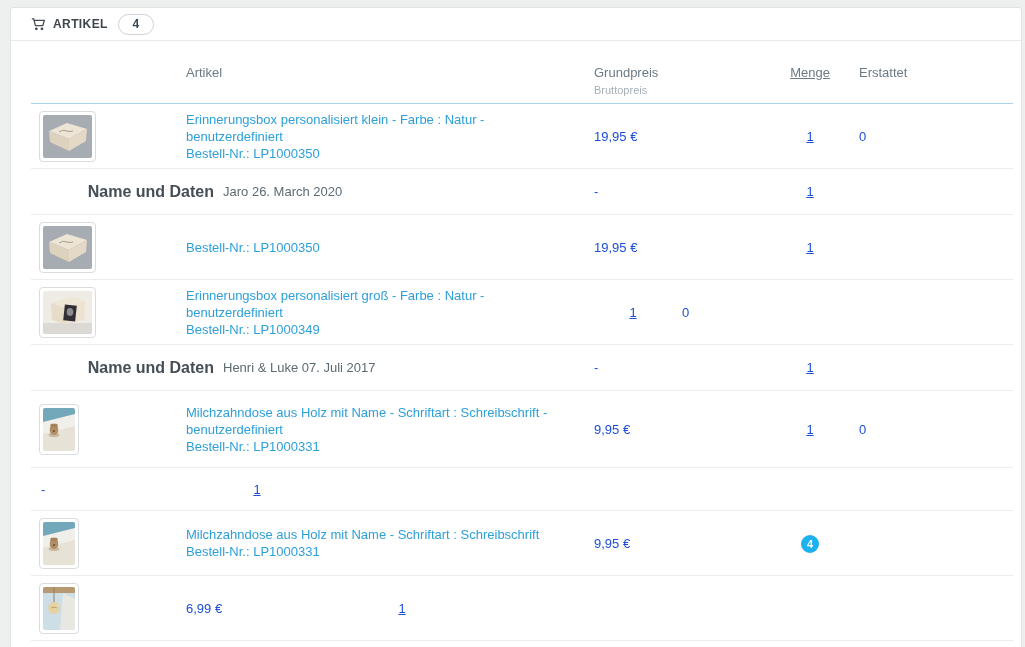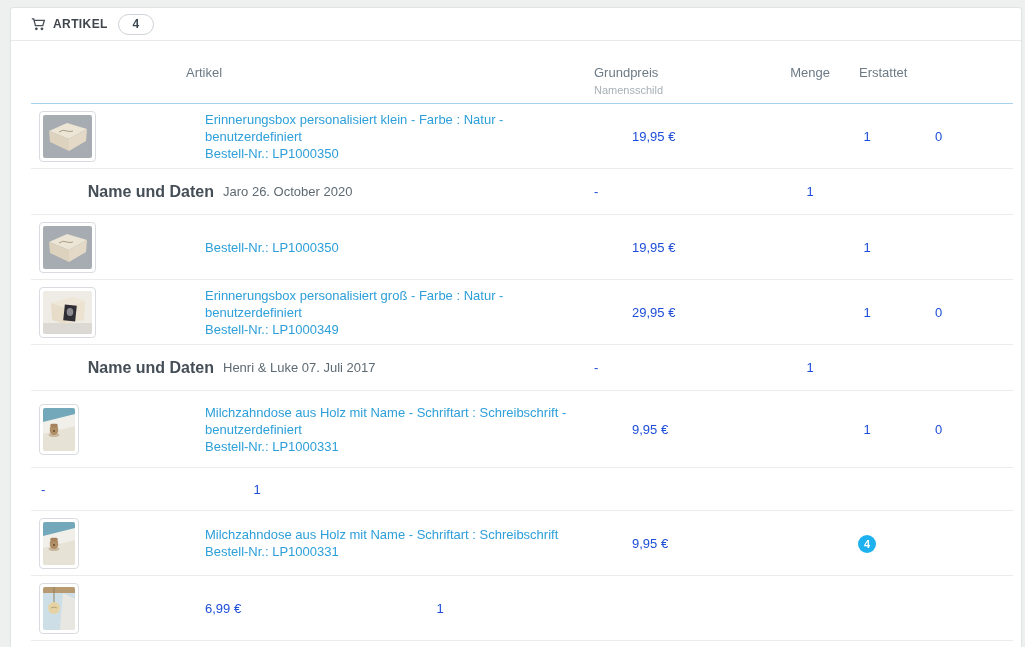--- a/index.html
+++ b/index.html
@@ -22,25 +22,25 @@
   
   .table { margin:0 8px 0 20px; }
   .thead { display:flex; align-items:flex-start; padding-top:24px; padding-bottom:6px;
     border-bottom:1px solid #a8d3ef; min-height:63px; }
   .th { font-size:13px; color:#6c7a85; }
   .th-sub { font-size:11px; color:#a7b0b6; margin-top:4px; }
 
   .c-thumb { width:145px; padding-left:8px; flex-shrink:0; }
   .c-main  { width:408px; padding:0 12px 0 10px; flex-shrink:0; }
   .c-price { width:177px; padding-left:10px; flex-shrink:0; }
-  .c-qty   { width:98px;  text-align:center; flex-shrink:0; }
+  .c-qty   { width:98px;  text-align:center; flex-shrink:0;text-decoration:underline; }
   .c-ref   { width:145px; text-align:left; flex-shrink:0; }
 
   .row { display:flex; align-items:center; border-bottom:1px solid #ececec; }
-  .row-product { min-height:65px; padding:6px 0;gap:19px; }
+  .row-product { min-height:65px; padding:6px 0; }
   .row-attr { min-height:46px; padding:4px 0; }
 
   .link { color:#2d9fd9; font-size:13px; line-height:17px; cursor:pointer; }
   .val { color:#1d4ed8; font-size:13px; }
 
   .attr-cell { width:553px; flex-shrink:0; display:flex; align-items:center; }
   .attr-label { display:inline-block; width:135px; margin-left:48px; text-align:right;
     font-weight:bold; font-size:16px; color:#454e57; }
   .attr-value { margin-left:9px; font-size:13px; color:#5e6a73; }
 
@@ -69,21 +69,21 @@
     <span class="count-pill">4</span>
   </div>
 
   <div class="table">
 
     <div class="thead">
       <div class="c-thumb"></div>
       <div class="c-main th">Artikel</div>
       <div class="c-price">
         <div class="th">Grundpreis</div>
-        <div class="th-sub">Namensschild</div>
+        <div class="th-sub">Bruttopreis</div>
       </div>
       <div class="c-qty th">Menge</div>
       <div class="c-ref th">Erstattet</div>
     </div>
 
     <div class="row row-product">
       <div class="c-thumb">
         <span class="thumb">
           <svg viewBox="0 0 49 43" width="49" height="43">
             <rect width="49" height="43" fill="#a7abb2"></rect>
@@ -99,21 +99,21 @@
         <div class="link">Bestell-Nr.: LP1000350</div>
       </div>
       <div class="c-price val">19,95 €</div>
       <div class="c-qty val">1</div>
       <div class="c-ref val">0</div>
     </div>
 
     <div class="row row-attr">
       <div class="attr-cell">
         <span class="attr-label">Name und Daten</span>
-        <span class="attr-value">Jaro 26. October 2020</span>
+        <span class="attr-value">Jaro 26. March 2020</span>
       </div>
       <div class="c-price val">-</div>
       <div class="c-qty val">1</div>
       <div class="c-ref val"></div>
     </div>
 
     <div class="row row-product">
       <div class="c-thumb">
         <span class="thumb">
           <svg viewBox="0 0 49 43" width="49" height="43">
@@ -144,21 +144,20 @@
             <polygon points="22,17 42,10 41,29 22,33" fill="#ece2cf"></polygon>
             <rect x="21" y="14" width="12" height="16" fill="#2f2e35" transform="rotate(6 27 22)"></rect>
             <ellipse cx="27" cy="21" rx="3.3" ry="4" fill="#8d8a90"></ellipse>
           </svg>
         </span>
       </div>
       <div class="c-main">
         <div class="link">Erinnerungsbox personalisiert groß - Farbe : Natur - benutzerdefiniert</div>
         <div class="link">Bestell-Nr.: LP1000349</div>
       </div>
-      <div class="c-price val">29,95 €</div>
       <div class="c-qty val">1</div>
       <div class="c-ref val">0</div>
     </div>
 
     <div class="row row-attr">
       <div class="attr-cell">
         <span class="attr-label">Name und Daten</span>
         <span class="attr-value">Henri &amp; Luke 07. Juli 2017</span>
       </div>
       <div class="c-price val">-</div>

